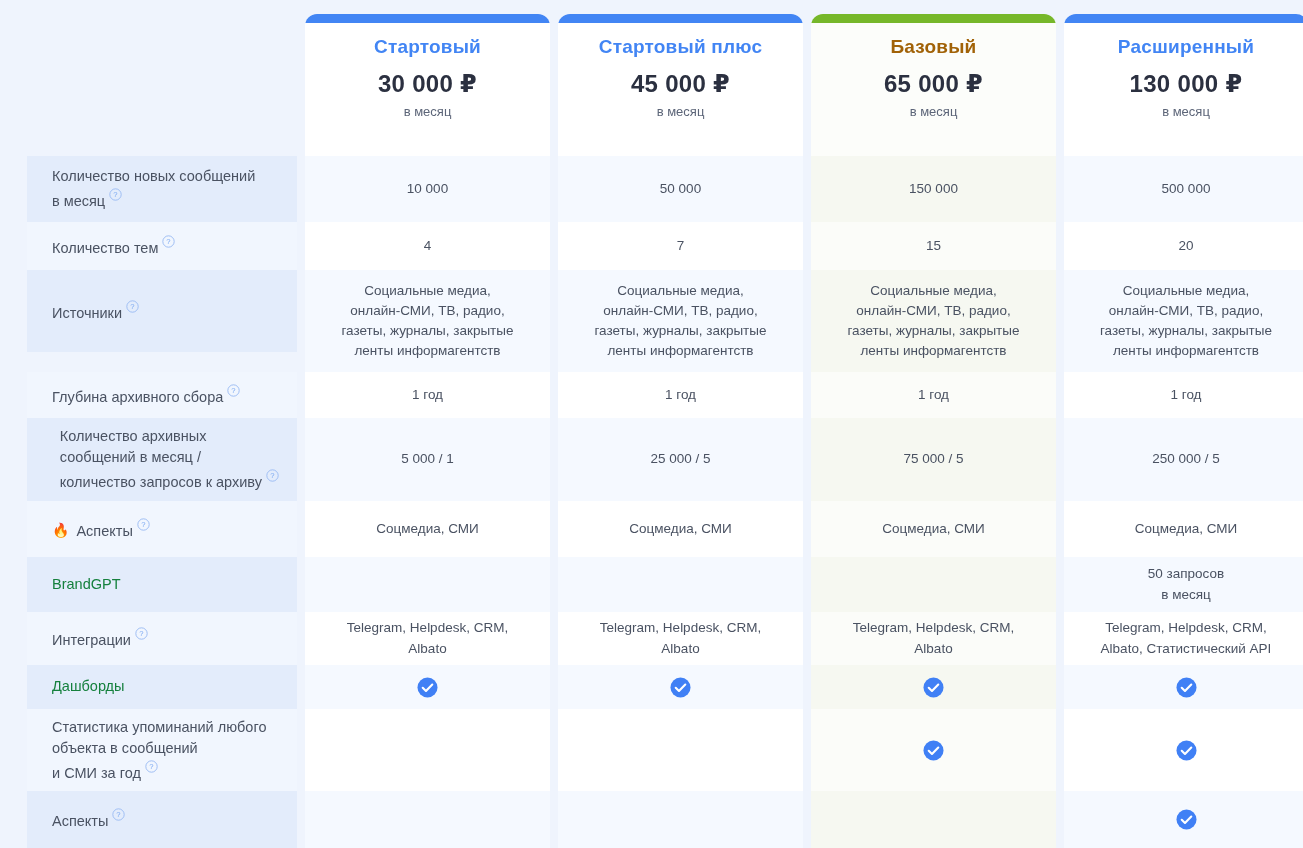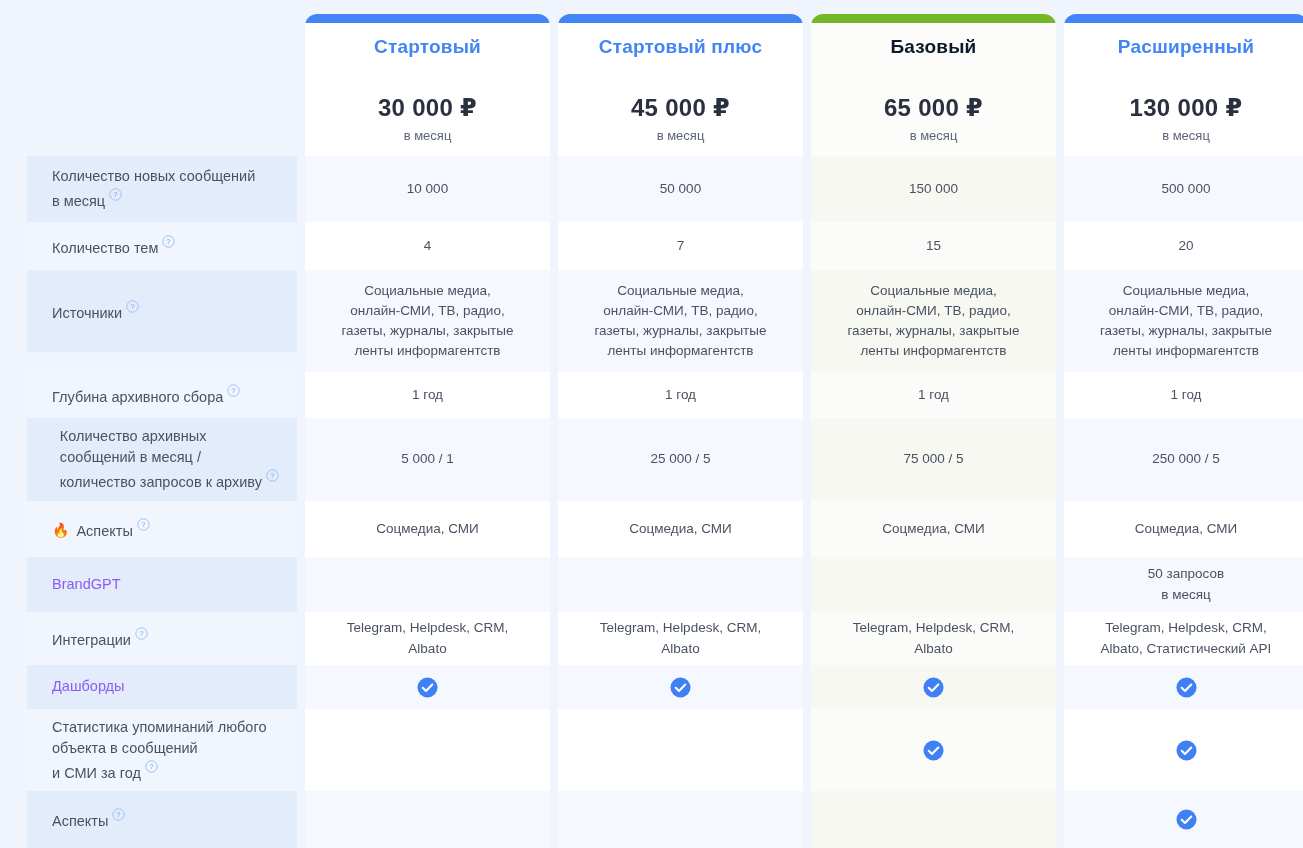--- a/index.html
+++ b/index.html
@@ -69,23 +69,23 @@
     align-items: center;
     justify-content: flex-start;
     padding-top: 36px;
     text-align: center;
   }
   .plan-name {
     font-size: 19px;
     font-weight: bold;
     letter-spacing: .2px;
     color: #4285f4;
-    margin-bottom: 36px;
-  }
-  .plan-name.green { color: #0f172a; }
+    margin-bottom: 12px;
+  }
+  .plan-name.green { color: #a16207; }
   .plan-price {
     font-size: 24px;
     font-weight: bold;
     color: #2b3040;
     letter-spacing: .3px;
   }
   .plan-period {
     font-size: 13px;
     color: #5c6578;
     margin-top: 6px;
@@ -93,21 +93,21 @@
 
   
   .label-cell {
     display: flex;
     align-items: center;
     padding: 0 18px 0 25px;
     font-size: 14.5px;
     line-height: 1.45;
     color: #4a5262;
   }
-  .label-cell.link { color: #8b5cf6; }
+  .label-cell.link { color: #15803d; }
   .label-text { display: inline; }
 
   
   .value-cell {
     display: flex;
     align-items: center;
     justify-content: center;
     text-align: center;
     font-size: 13.5px;
     line-height: 1.5;

